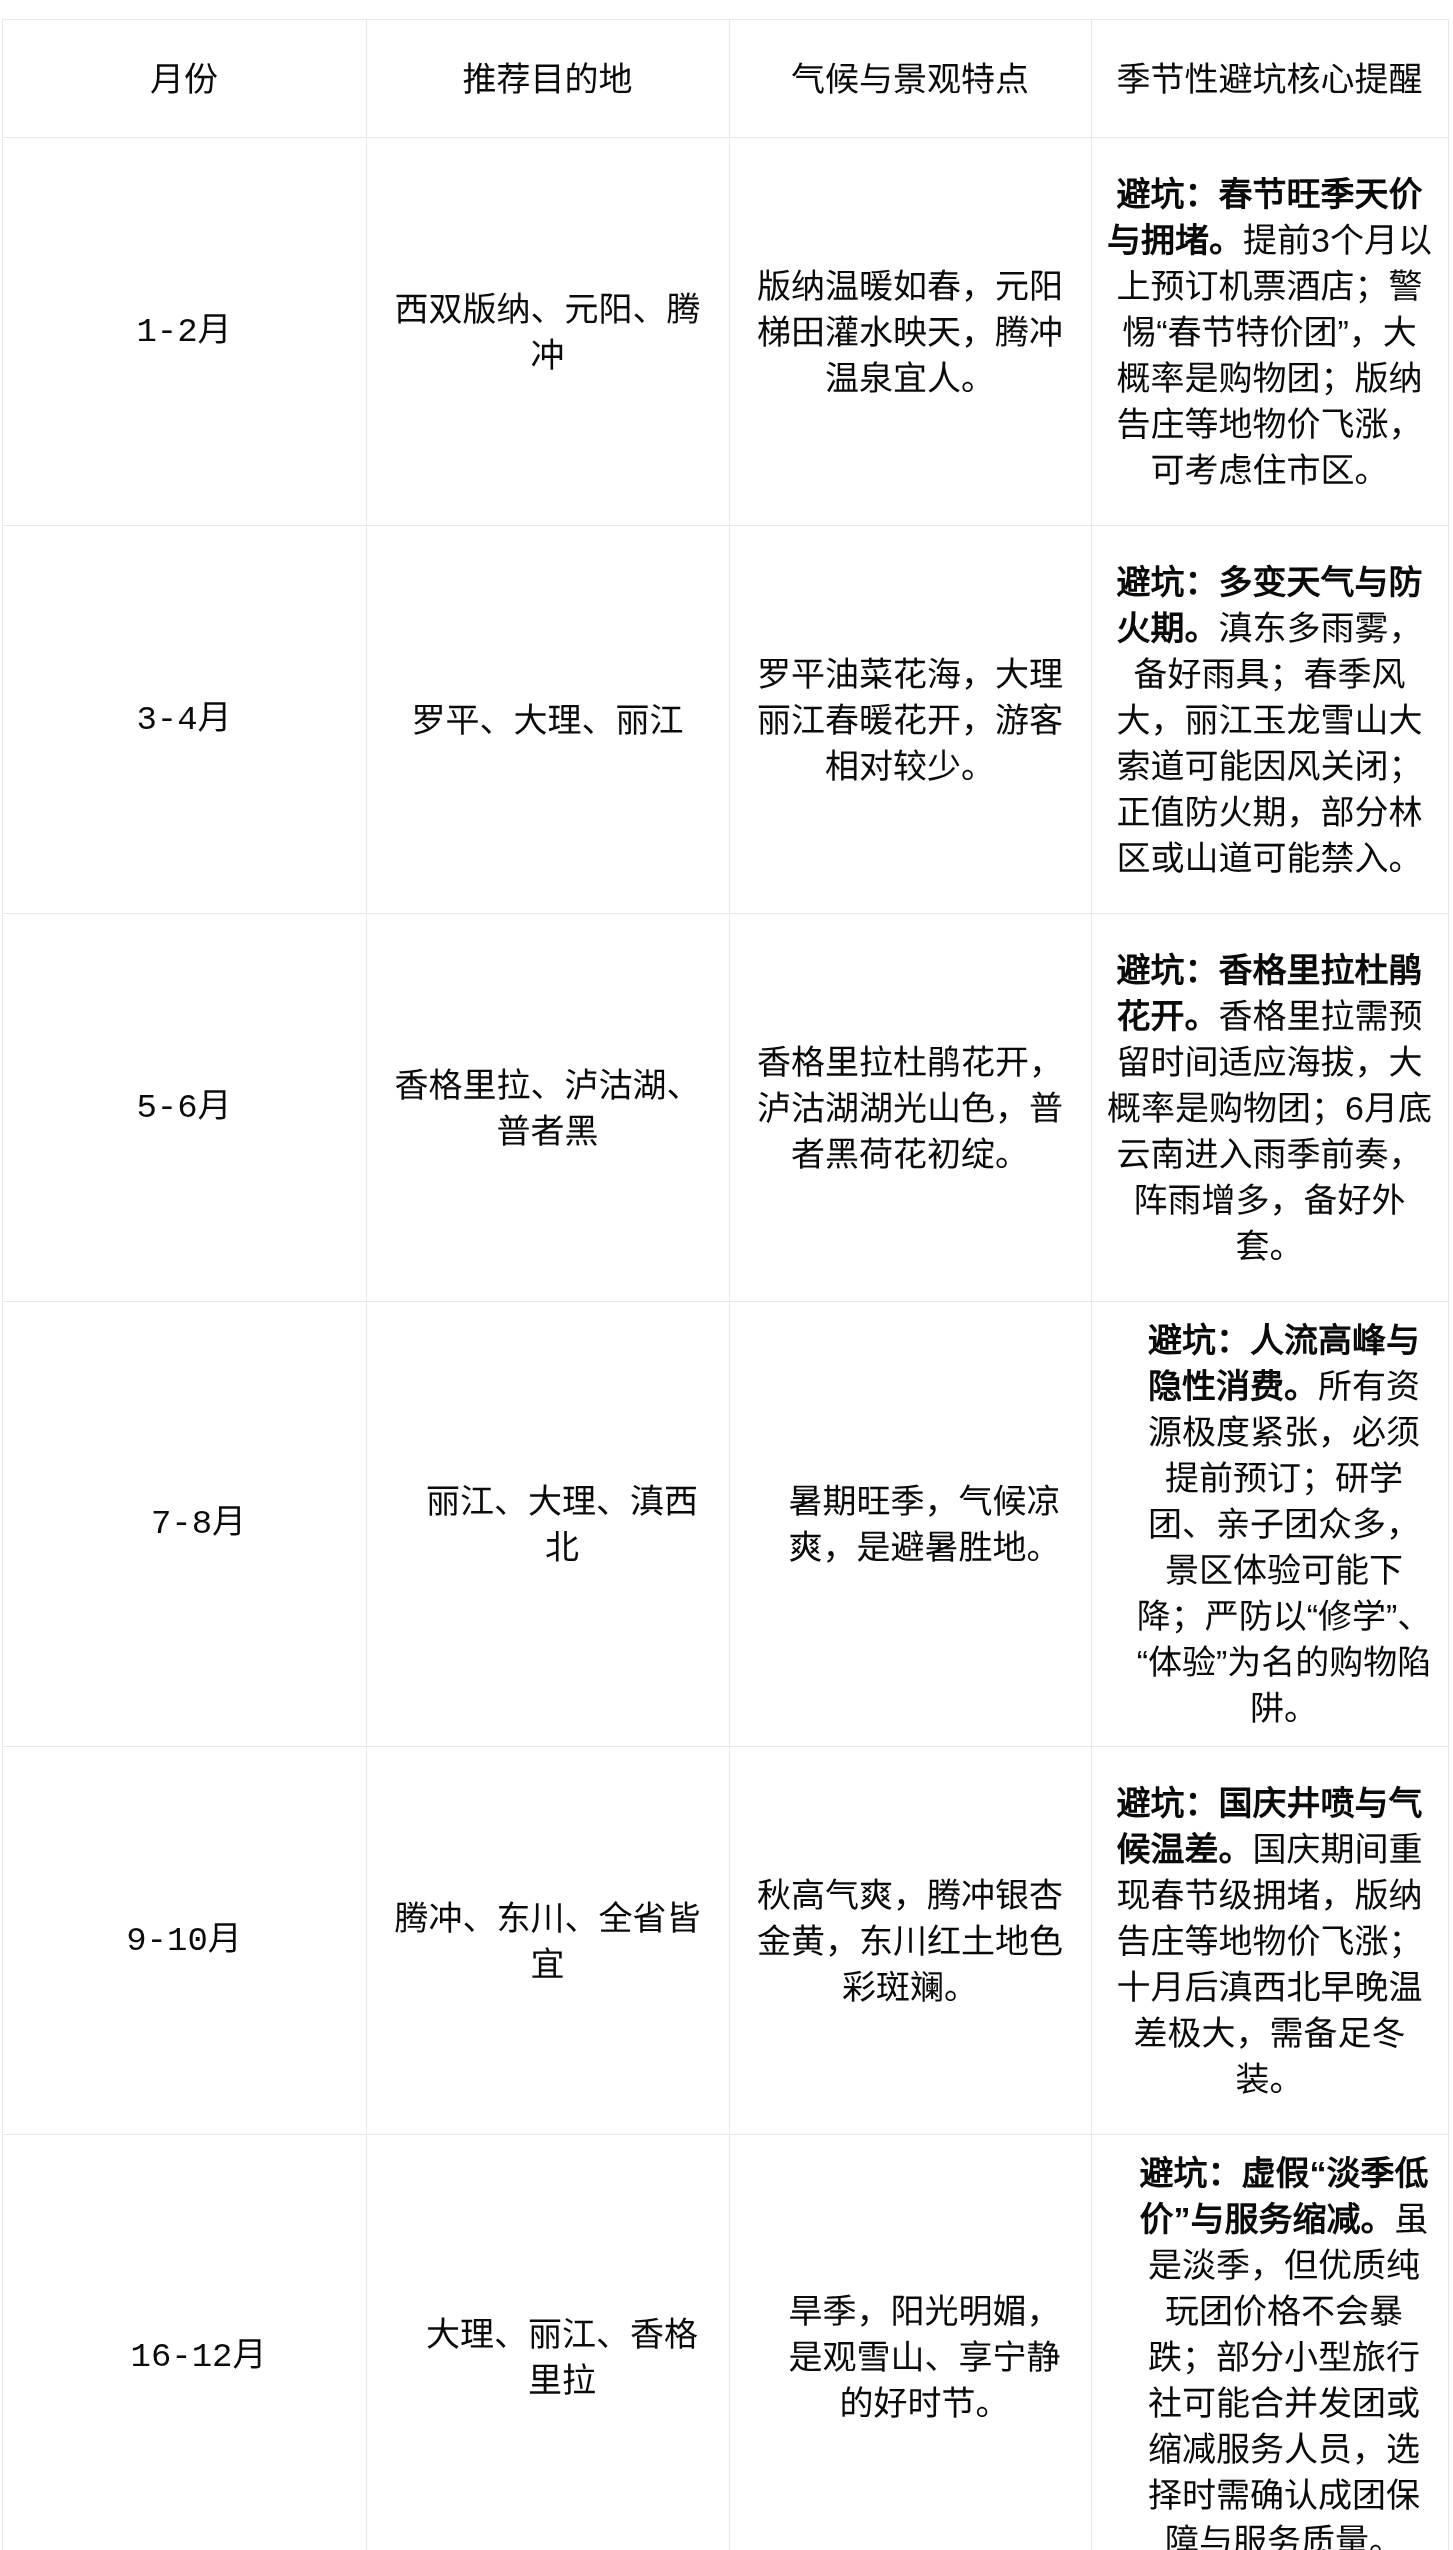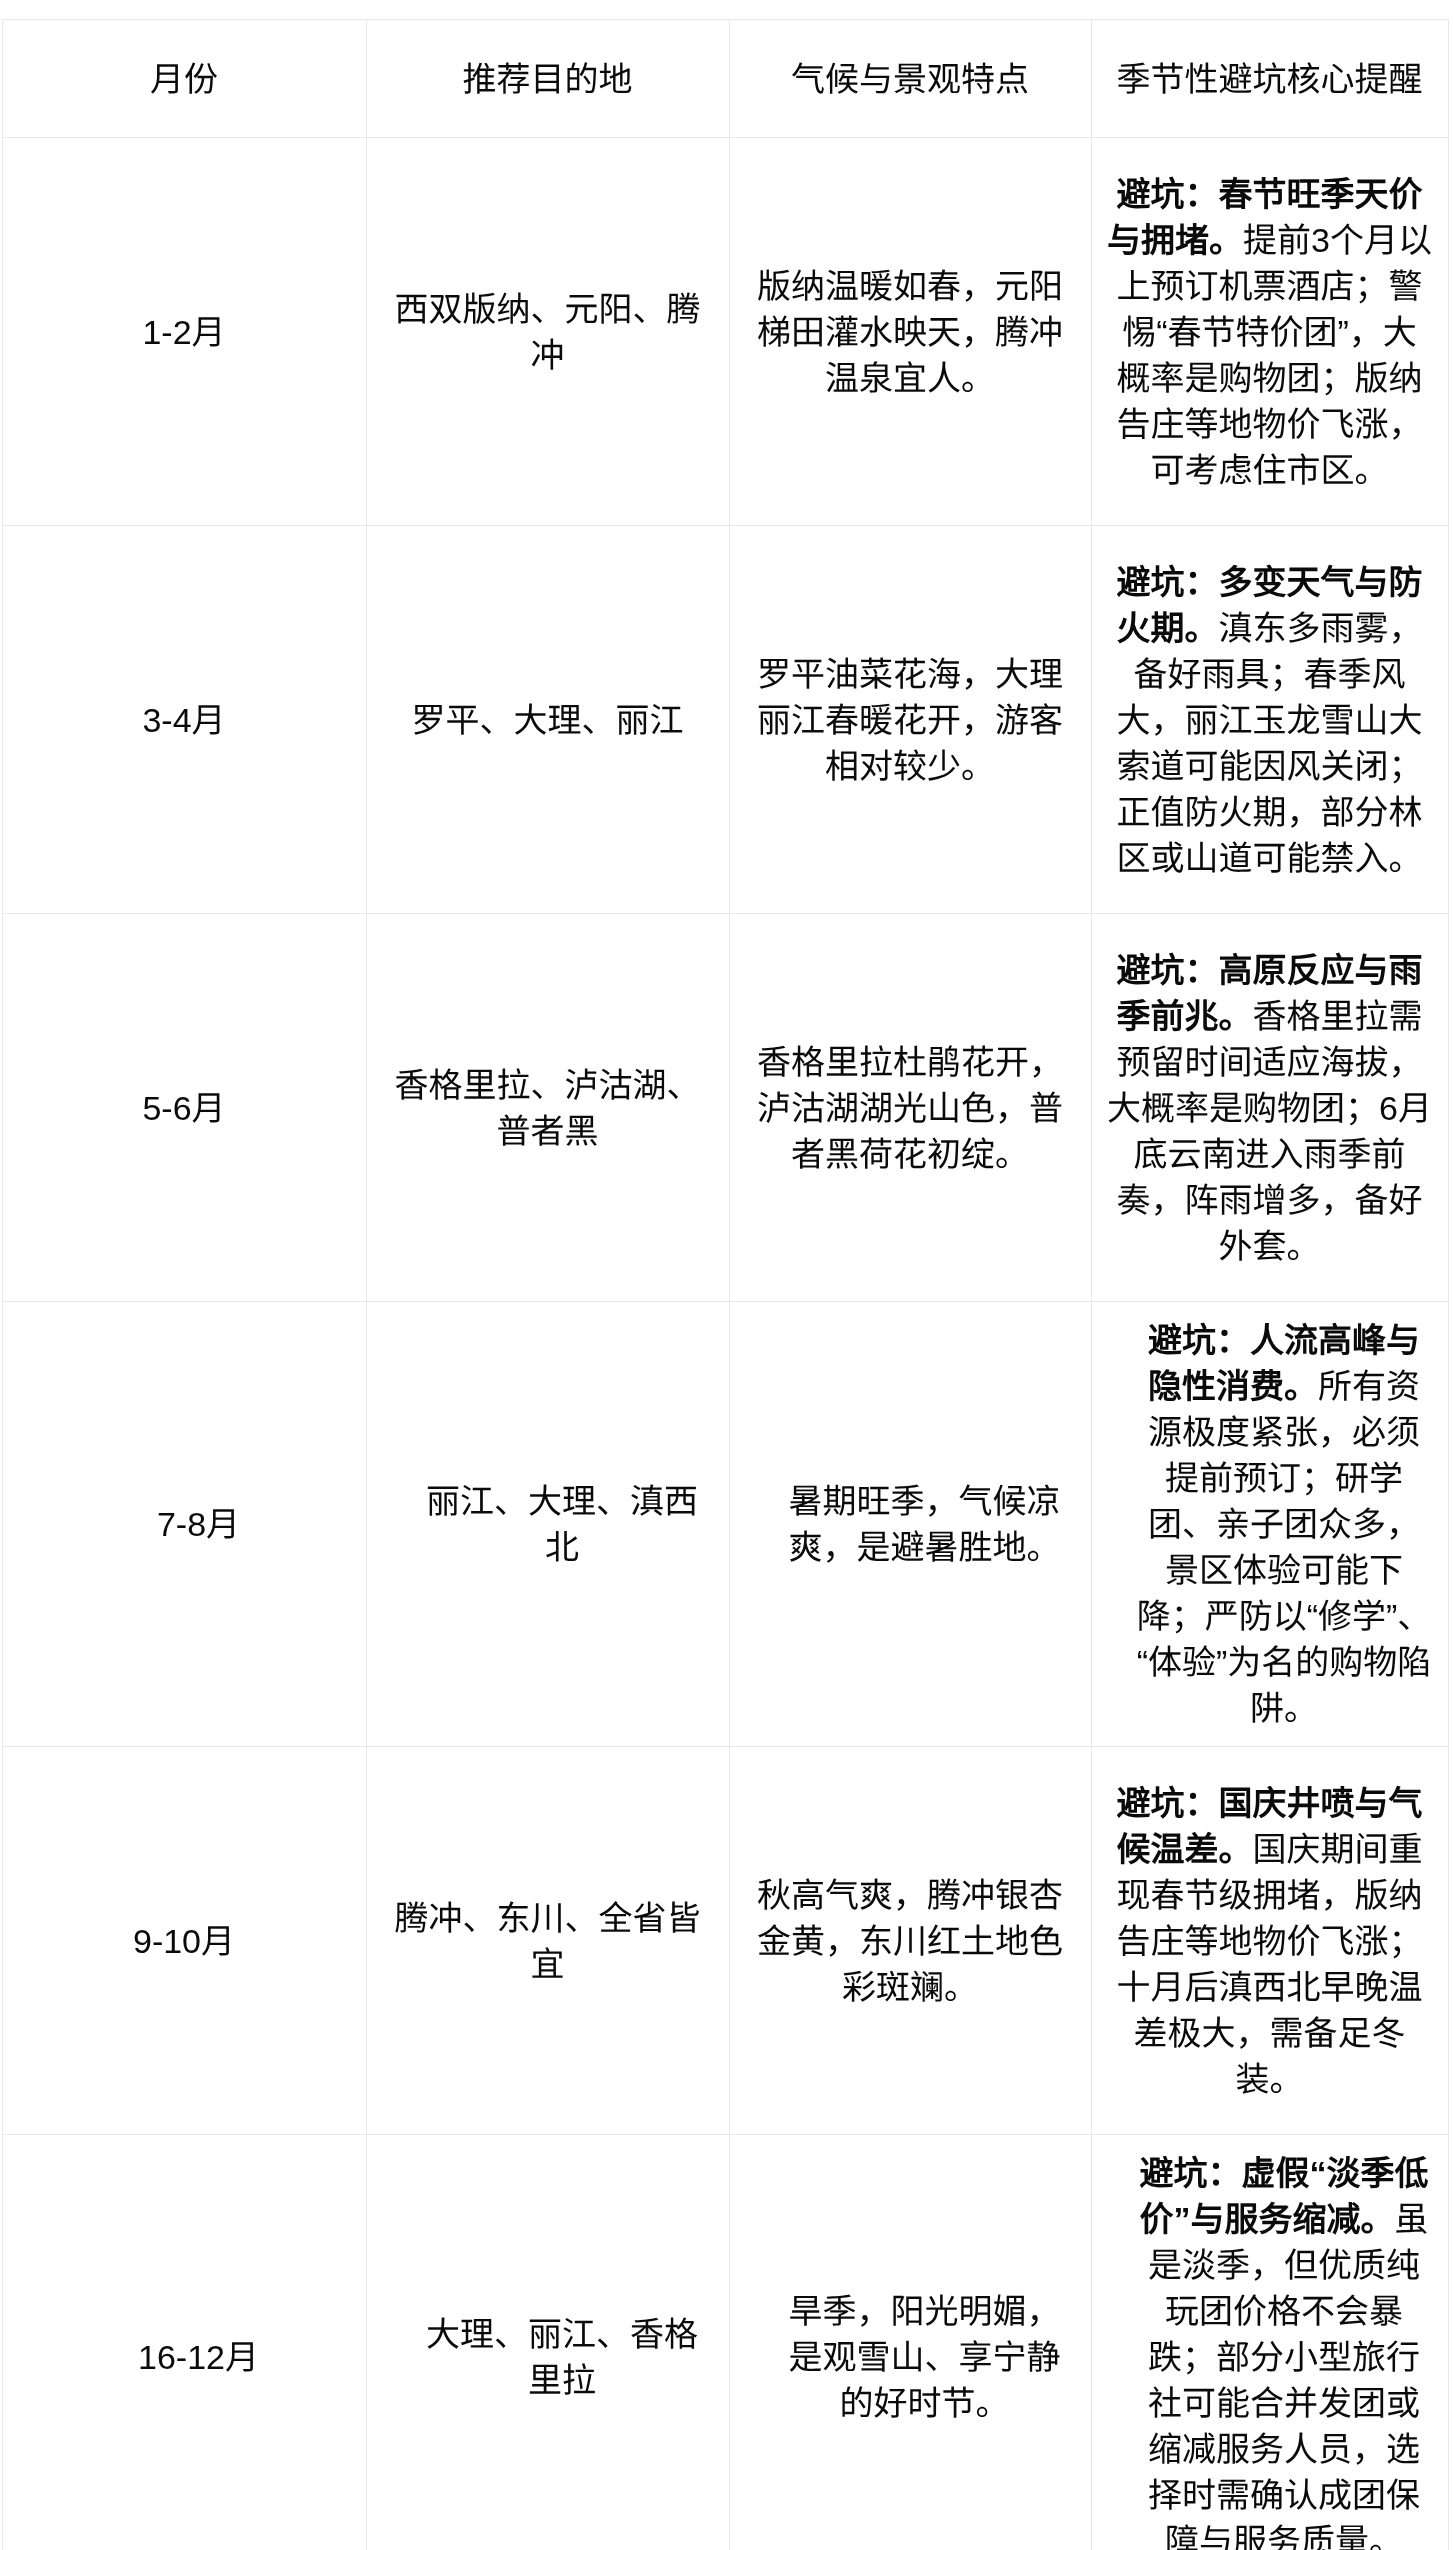--- a/index.html
+++ b/index.html
@@ -34,21 +34,21 @@
     word-break: break-word;
     overflow-wrap: break-word;
   }
   table.seasonal thead th {
     height: 87px; 
     font-weight: 400;
   }
   tr.r7 td { height: 357px; }  
   tr.r8 td { height: 390px; padding-left: 44px; }  
   td.month-cell {
-    font-family: Liberation Sans, sans-serif;
+    font-family: Liberation Mono, monospace;
     font-weight: 700;
     font-size: 36px;
   }
   .tip-bold {
     font-weight: 700;
   }
 </style>
 </head>
 <body>
 
@@ -78,21 +78,21 @@
       <tr class="r7">
         <td class="month-cell">3-4月</td>
         <td>罗平、大理、丽江</td>
         <td>罗平油菜花海，大理丽江春暖花开，游客相对较少。</td>
         <td><span class="tip-bold">避坑：多变天气与防火期。</span><span>滇东多雨雾，备好雨具；春季风大，丽江玉龙雪山大索道可能因风关闭；正值防火期，部分林区或山道可能禁入。</span></td>
       </tr>
       <tr class="r7">
         <td class="month-cell">5-6月</td>
         <td>香格里拉、泸沽湖、普者黑</td>
         <td>香格里拉杜鹃花开，泸沽湖湖光山色，普者黑荷花初绽。</td>
-        <td><span class="tip-bold">避坑：高原反应与雨季前兆。</span><span>香格里拉需预留时间适应海拔，大概率是购物团；6月底云南进入雨季前奏，阵雨增多，备好外套。</span></td>
+        <td><span class="tip-bold">避坑：香格里拉杜鹃花开。</span><span>香格里拉需预留时间适应海拔，大概率是购物团；6月底云南进入雨季前奏，阵雨增多，备好外套。</span></td>
       </tr>
       <tr class="r8">
         <td class="month-cell">7-8月</td>
         <td>丽江、大理、滇西北</td>
         <td>暑期旺季，气候凉爽，是避暑胜地。</td>
         <td><span class="tip-bold">避坑：人流高峰与隐性消费。</span><span>所有资源极度紧张，必须提前预订；研学团、亲子团众多，景区体验可能下降；严防以“修学”、“体验”为名的购物陷阱。</span></td>
       </tr>
       <tr class="r7">
         <td class="month-cell">9-10月</td>
         <td>腾冲、东川、全省皆宜</td>

